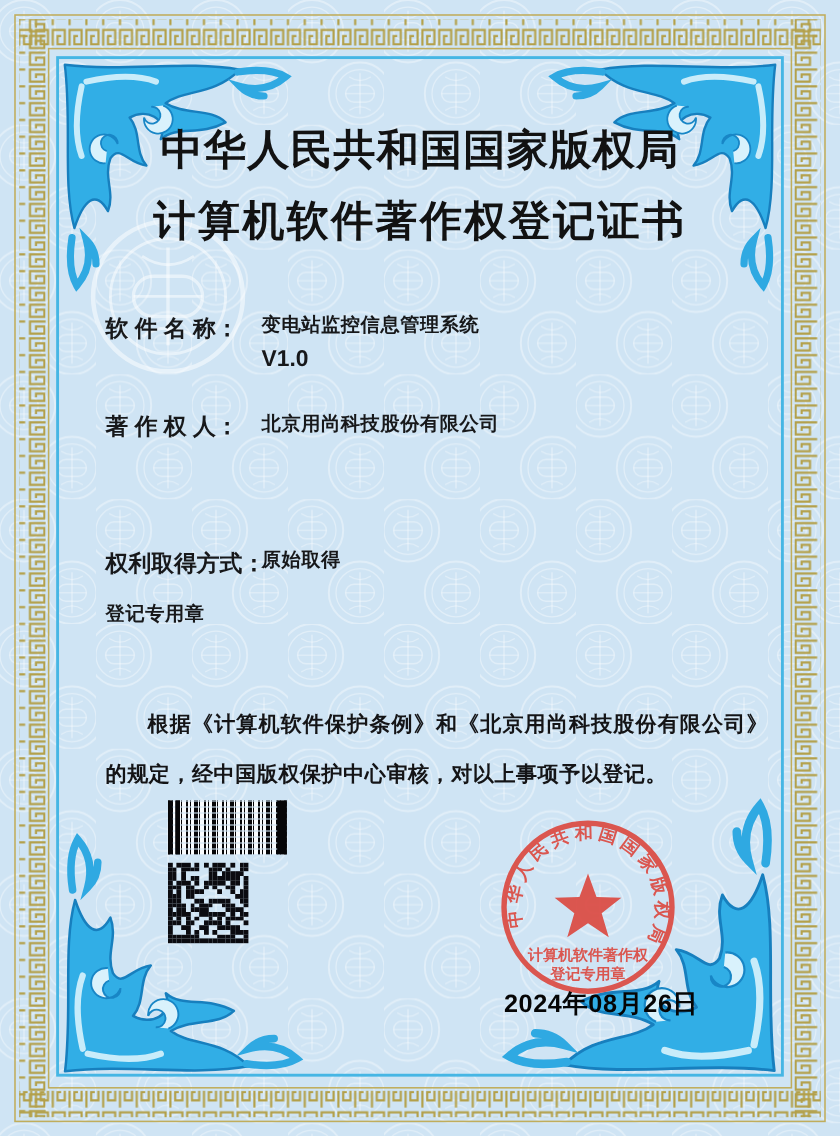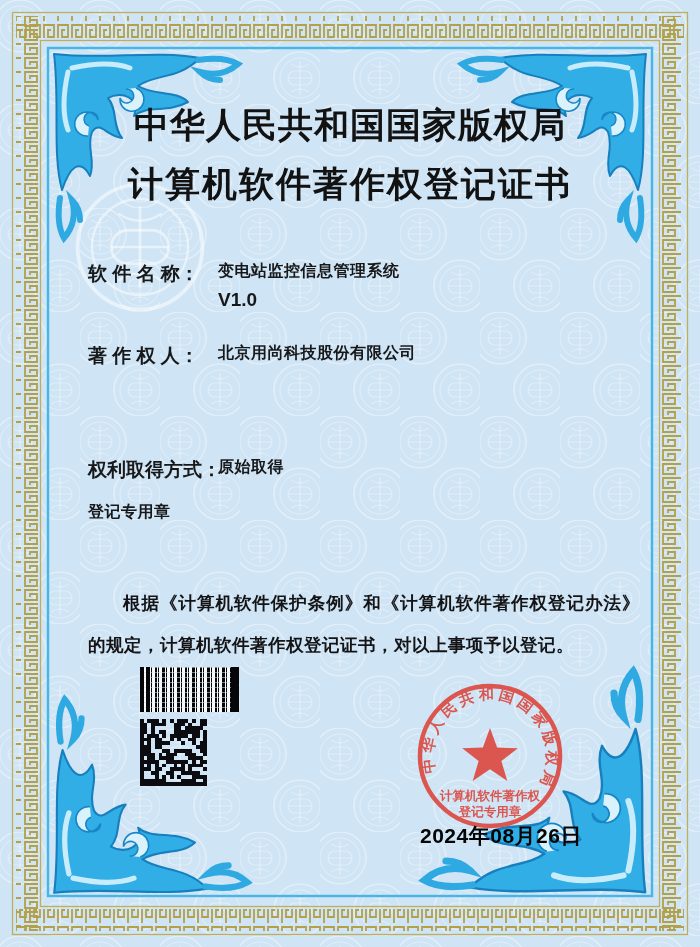--- a/index.html
+++ b/index.html
@@ -129,21 +129,21 @@
     <span class="val">原始取得</span>
   </div>
 
   <div class="abs row r4">
     <span class="val">登记专用章</span>
   </div>
 
   <div class="abs row r5">
   </div>
 
-  <div class="abs bodytext">根据《计算机软件保护条例》和《计算机软件著作权登记办法》的规定，计算机软件著作权登记证书，对以上事项予以登记。</div>
+  <div class="abs bodytext">根据《计算机软件保护条例》和《北京用尚科技股份有限公司》的规定，经中国版权保护中心审核，对以上事项予以登记。</div>
 
   <div class="abs barcode"></div>
   <div class="abs qr" style="grid-template-columns: repeat(18, 1fr); grid-template-rows: repeat(18, 1fr);">
       <i style="grid-area: 1 / 1;"></i>
       <i style="grid-area: 1 / 3;"></i>
       <i style="grid-area: 1 / 4;"></i>
       <i style="grid-area: 1 / 5;"></i>
       <i style="grid-area: 1 / 7;"></i>
       <i style="grid-area: 1 / 9;"></i>
       <i style="grid-area: 1 / 11;"></i>

